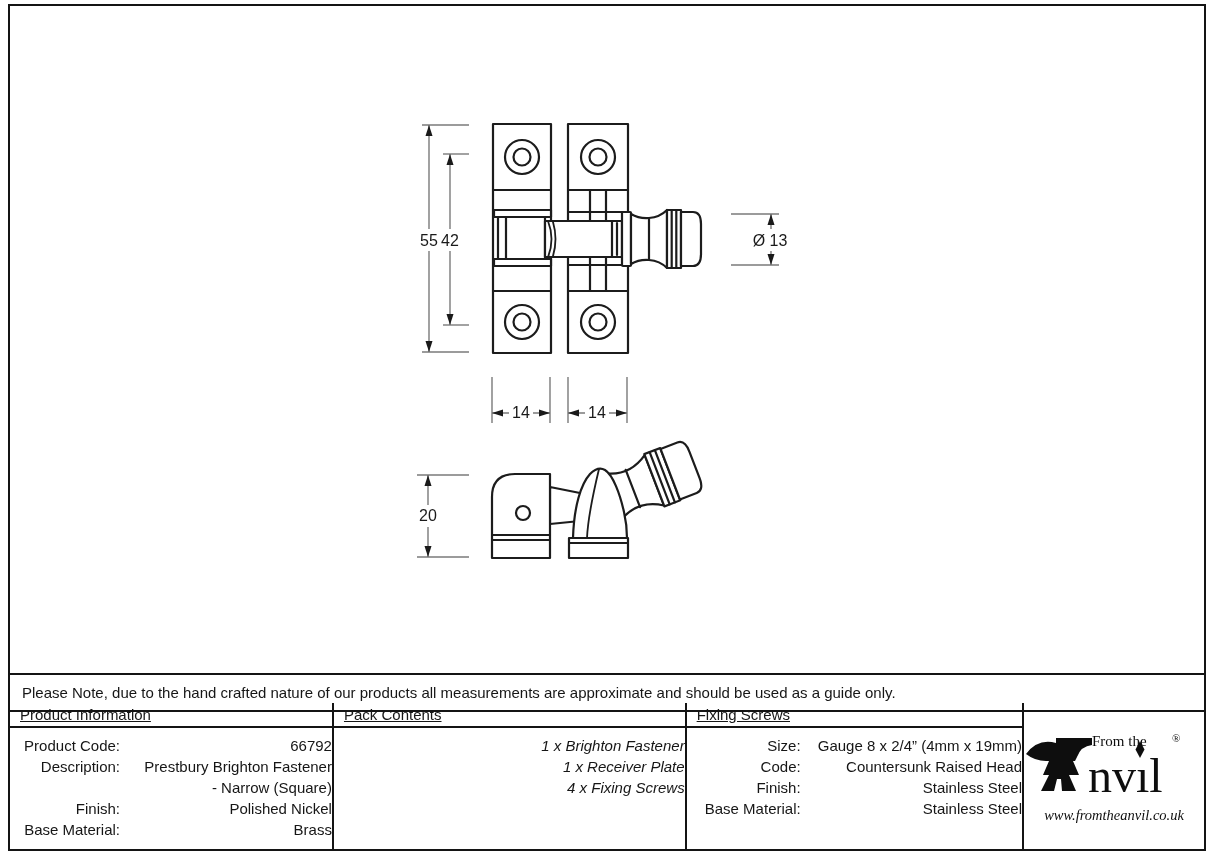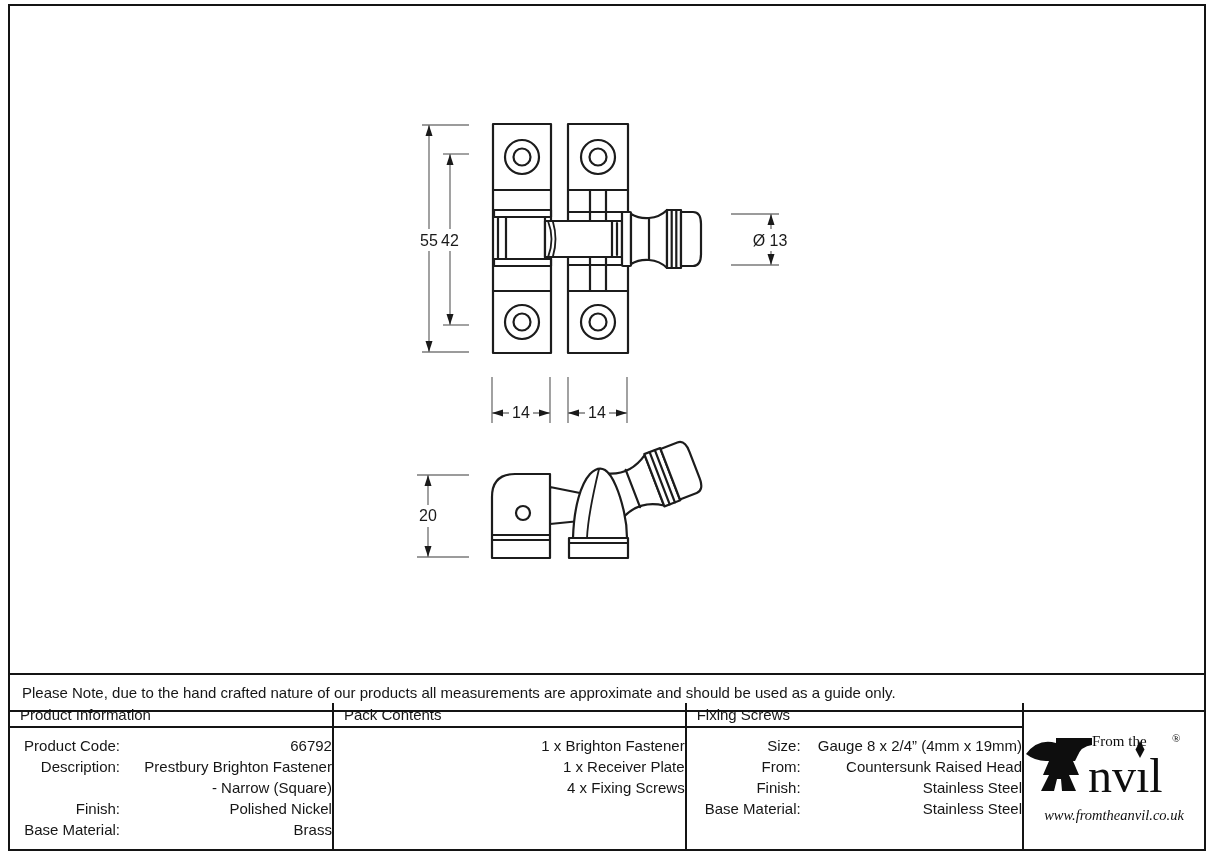--- a/index.html
+++ b/index.html
@@ -9,25 +9,25 @@
   
   .note-row{position:absolute;left:0;top:667px;width:100%;height:39px;border-top:2px solid #141414;border-bottom:2px solid #141414;box-sizing:border-box;display:flex;align-items:center;}
   .note-row span{padding-left:12px;font-size:15px;}
   
   .info-table{position:absolute;left:0;top:697px;bottom:0;width:100%;display:flex;box-sizing:border-box;}
   .col{box-sizing:border-box;border-right:2px solid #141414;display:flex;flex-direction:column;}
   .col.c1{width:338px;}
   .col.c2{width:368px;}
   .col.c3{width:352px;}
   .col.logo-cell{flex:1;border-right:none;align-items:center;justify-content:center;}
-  .col-header{height:25px;box-sizing:border-box;border-bottom:2px solid #141414;font-size:15px;display:flex;align-items:center;padding-left:10px;}
+  .col-header{height:25px;box-sizing:border-box;border-bottom:2px solid #141414;font-size:15px;display:flex;align-items:center;padding-left:10px;text-decoration:underline;}
   .col-body{padding:7px 0 0 10px;font-size:15px;line-height:21px;}
   .spec-grid{display:grid;grid-template-columns:100px 1fr;column-gap:0;}
   .c3 .spec-grid{grid-template-columns:104px 1fr;}
-  .plain-list div{white-space:nowrap;}
+  .plain-list div{white-space:nowrap;font-style:italic;}
   svg text{font-family:"Liberation Sans",sans-serif;}
   .logo-svg text{font-family:"Liberation Serif",serif;}
 </style>
 </head>
 <body>
 
 <div class="sheet">
 
   <svg class="drawing" width="1194" height="660" viewBox="10 6 1194 660">
 
@@ -180,21 +180,21 @@
         <div>1 x Receiver Plate</div>
         <div>4 x Fixing Screws</div>
       </div>
     </div>
 
     <div class="col c3">
       <div class="col-header">Fixing Screws</div>
       <div class="col-body spec-grid">
         <span>Size:</span>
         <span>Gauge 8 x 2/4” (4mm x 19mm)</span>
-        <span>From:</span>
+        <span>Code:</span>
         <span>Countersunk Raised Head</span>
         <span>Finish:</span>
         <span>Stainless Steel</span>
         <span>Base Material:</span>
         <span>Stainless Steel</span>
       </div>
     </div>
 
     <div class="col logo-cell">
       <svg class="logo-svg" width="180" height="112" viewBox="0 0 180 112">

